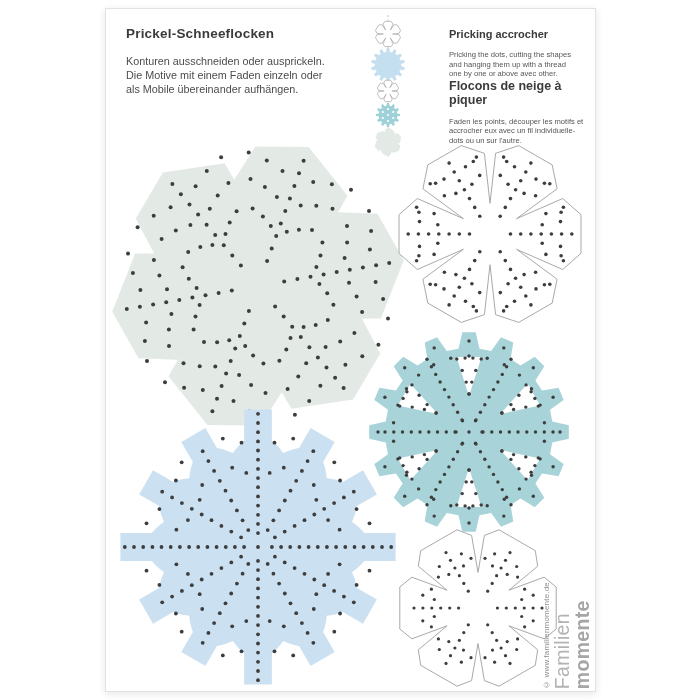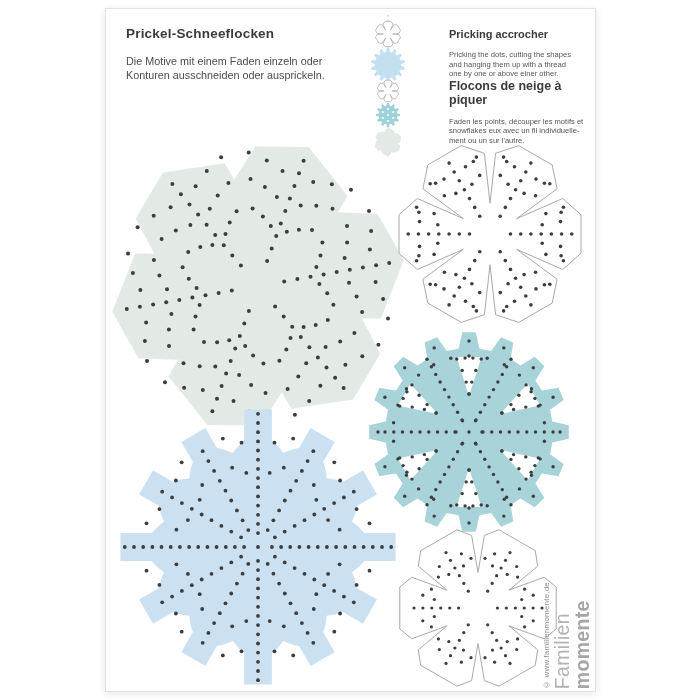--- a/index.html
+++ b/index.html
@@ -38,22 +38,23 @@
   .brand-name b{font-weight:bold;color:#a5a5a5;}
 </style>
 </head>
 <body>
 
 <div class="sheet">
 
   <h1 class="title">Prickel-Schneeflocken</h1>
 
   <div class="de-text">
+    <div>Konturen ausschneiden oder ausprickeln.</div>
     <div>Die Motive mit einem Faden einzeln oder</div>
-    <div>Konturen ausschneiden oder ausprickeln.</div>
+    <div>als Mobile übereinander aufhängen.</div>
   </div>
 
   <div class="chain">
       <svg width="60" height="158" viewBox="0 0 60 158">
         <line x1="30" y1="6" x2="30" y2="150" stroke="#c2c2c2" stroke-width="0.9" stroke-dasharray="2 2.5"></line>
         <path d="M27.7,21.1 L 25.0,15.2 L 26.9,12.4 L 33.1,12.4 L 35.0,15.2 L 32.3,21.1 L 36.0,15.7 L 39.4,16.0 L 42.5,21.4 L 41.0,24.4 L 34.5,25.0 L 41.0,25.6 L 42.5,28.6 L 39.4,34.0 L 36.0,34.3 L 32.3,28.9 L 35.0,34.8 L 33.1,37.6 L 26.9,37.6 L 25.0,34.8 L 27.7,28.9 L 24.0,34.3 L 20.6,34.0 L 17.5,28.6 L 19.0,25.6 L 25.4,25.0 L 19.0,24.4 L 17.5,21.4 L 20.6,16.0 L 24.0,15.7 Z" fill="#ffffff" stroke="#b0b0b0" stroke-width="0.8"></path>
         <path d="M28.1,42.9 L 28.7,39.0 L 31.3,39.0 L 31.9,42.9 L 34.0,43.4 L 36.2,40.2 L 38.5,41.3 L 37.4,45.0 L 39.1,46.3 L 42.4,44.4 L 44.1,46.4 L 41.4,49.3 L 42.4,51.2 L 46.2,51.0 L 46.8,53.5 L 43.2,54.9 L 43.2,57.1 L 46.8,58.5 L 46.2,61.0 L 42.4,60.8 L 41.4,62.7 L 44.1,65.6 L 42.4,67.6 L 39.1,65.7 L 37.4,67.0 L 38.5,70.7 L 36.2,71.8 L 34.0,68.6 L 31.9,69.1 L 31.3,73.0 L 28.7,73.0 L 28.1,69.1 L 26.0,68.6 L 23.8,71.8 L 21.5,70.7 L 22.6,67.0 L 20.9,65.7 L 17.6,67.6 L 15.9,65.6 L 18.6,62.7 L 17.6,60.8 L 13.8,61.0 L 13.2,58.5 L 16.8,57.1 L 16.8,54.9 L 13.2,53.5 L 13.8,51.0 L 17.6,51.2 L 18.6,49.3 L 15.9,46.4 L 17.6,44.4 L 20.9,46.3 L 22.6,45.0 L 21.5,41.3 L 23.8,40.2 L 26.0,43.4 Z" fill="#c3dff0"></path>
         <path d="M28.1,78.7 L 25.8,73.7 L 27.3,71.3 L 32.7,71.3 L 34.2,73.7 L 31.9,78.7 L 35.1,74.2 L 37.9,74.4 L 40.6,79.0 L 39.3,81.5 L 33.9,82.0 L 39.3,82.5 L 40.6,85.0 L 37.9,89.6 L 35.1,89.8 L 31.9,85.3 L 34.2,90.3 L 32.7,92.7 L 27.3,92.7 L 25.8,90.3 L 28.1,85.3 L 24.9,89.8 L 22.1,89.6 L 19.4,85.0 L 20.7,82.5 L 26.1,82.0 L 20.7,81.5 L 19.4,79.0 L 22.1,74.4 L 24.9,74.2 Z" fill="#ffffff" stroke="#b0b0b0" stroke-width="0.8"></path>
         <path d="M28.4,96.8 L 28.9,94.0 L 31.1,94.0 L 31.6,96.8 L 33.3,97.2 L 35.1,95.1 L 36.9,96.2 L 36.0,98.8 L 37.2,100.0 L 39.8,99.1 L 40.9,100.9 L 38.8,102.7 L 39.2,104.4 L 42.0,104.9 L 42.0,107.1 L 39.2,107.6 L 38.8,109.3 L 40.9,111.1 L 39.8,112.9 L 37.2,112.0 L 36.0,113.2 L 36.9,115.8 L 35.1,116.9 L 33.3,114.8 L 31.6,115.2 L 31.1,118.0 L 28.9,118.0 L 28.4,115.2 L 26.7,114.8 L 24.9,116.9 L 23.1,115.8 L 24.0,113.2 L 22.8,112.0 L 20.2,112.9 L 19.1,111.1 L 21.2,109.3 L 20.8,107.6 L 18.0,107.1 L 18.0,104.9 L 20.8,104.4 L 21.2,102.7 L 19.1,100.9 L 20.2,99.1 L 22.8,100.0 L 24.0,98.8 L 23.1,96.2 L 24.9,95.1 L 26.7,97.2 Z" fill="#9fd2d8"></path>
         <circle cx="30.0" cy="106.0" r="1.1" fill="#ffffff"></circle>
@@ -66,27 +67,27 @@
         <path d="M27.8,134.0 L 25.0,126.1 L 27.5,120.0 L 32.4,119.2 L 36.9,123.1 L 34.6,129.5 ZM28.0,131.6 L 33.4,125.2 L 39.9,124.3 L 43.2,128.2 L 42.0,134.0 L 35.3,135.2 ZM30.2,130.6 L 38.5,132.1 L 42.5,137.3 L 40.7,142.0 L 35.1,143.9 L 30.7,138.7 ZM32.2,132.0 L 35.0,139.9 L 32.5,146.0 L 27.6,146.8 L 23.1,142.9 L 25.4,136.5 ZM32.0,134.4 L 26.6,140.8 L 20.1,141.7 L 16.8,137.8 L 18.0,132.0 L 24.7,130.8 ZM29.8,135.4 L 21.5,133.9 L 17.5,128.7 L 19.3,124.0 L 24.9,122.1 L 29.3,127.3 Z" fill="#e3eae6"></path>
         <circle cx="30" cy="133" r="5.3" fill="#e3eae6"></circle>
       </svg>
     </div>
 
   <div class="col-right">
     <h2>Pricking accrocher</h2>
     <div class="body">
       <div>Pricking the dots, cutting the shapes</div>
       <div>and hanging them up with a thread</div>
-      <div>one by one or above einer other.</div>
+      <div>one by one or above avec other.</div>
     </div>
     <h2 class="fr">Flocons de neige à piquer</h2>
     <div class="body">
       <div>Faden les points, découper les motifs et</div>
-      <div>snowflakes eux avec un fil individuelle-</div>
-      <div>ment ou un sur l'autre.</div>
+      <div>accrocher eux avec un fil individuelle-</div>
+      <div>dots ou un sur l'autre.</div>
     </div>
   </div>
 
   <div class="flake" style="left: 2px; top: 127px;">
       <svg width="300" height="300" viewBox="0 0 300 300">
         <path d="M125.5,156.8 L 110.1,69.3 L 147.3,10.4 L 200.6,10.9 L 239.5,59.7 L 204.1,122.5 ZM131.8,132.2 L 199.9,75.1 L 269.5,77.8 L 295.8,124.3 L 272.9,182.4 L 200.9,183.1 ZM156.4,125.3 L 239.8,155.8 L 272.3,217.4 L 245.1,263.4 L 183.4,272.7 L 146.8,210.6 ZM174.5,143.2 L 189.9,230.7 L 152.7,289.6 L 99.4,289.1 L 60.5,240.3 L 95.9,177.5 ZM168.2,167.8 L 100.1,224.9 L 30.5,222.2 L 4.2,175.7 L 27.1,117.6 L 99.1,116.9 ZM143.6,174.7 L 60.2,144.2 L 27.7,82.6 L 54.9,36.6 L 116.6,27.3 L 153.2,89.4 Z" fill="#e3eae6"></path>
         <circle cx="150" cy="150" r="56.2" fill="#e3eae6"></circle>
         <circle cx="159.1" cy="125.0" r="2" fill="#3d3d3d"></circle>
         <circle cx="163.7" cy="112.4" r="2" fill="#3d3d3d"></circle>
         <circle cx="168.2" cy="99.9" r="2" fill="#3d3d3d"></circle>

